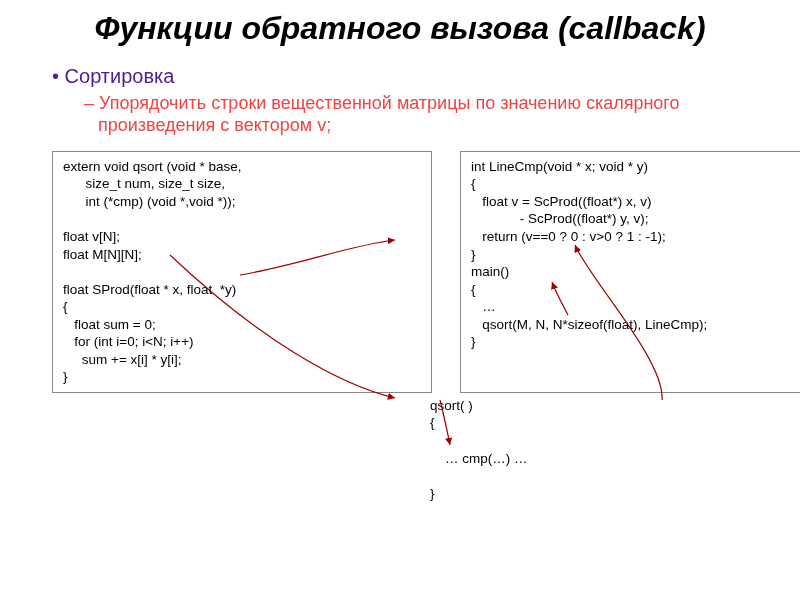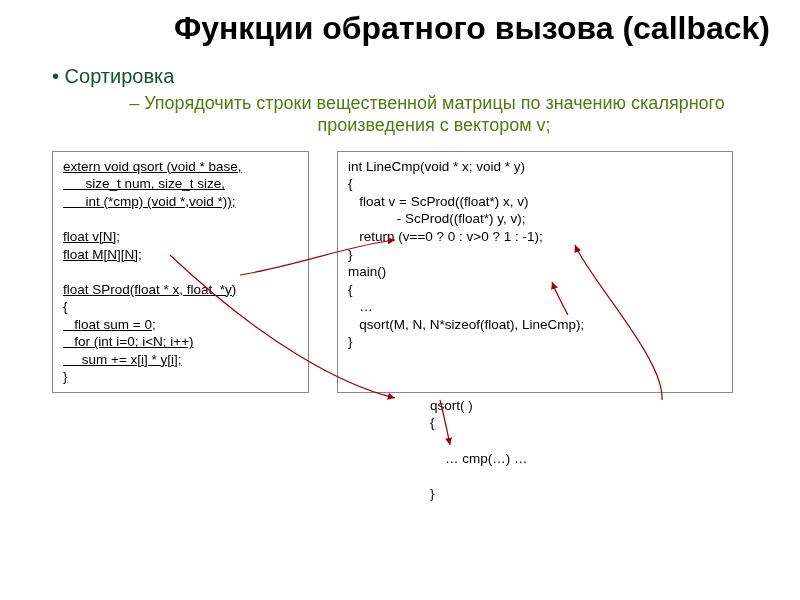--- a/index.html
+++ b/index.html
@@ -12,67 +12,67 @@
     position: relative;
   }
   .slide {
     width: 100%;
     height: 100%;
     padding: 10px 30px 20px 30px;
     position: relative;
   }
   .title {
     font-size: 32px;
-    text-align: right;
+    text-align: center;
     color: #000;
     margin-bottom: 18px;
     line-height: 1.15;
+    font-style: italic;
   }
   .bullet-section {
     margin-left: 22px;
     margin-bottom: 14px;
   }
   .bullet-main {
     font-size: 20px;
-    color: #14532d;
+    color: #4c1d95;
     margin-bottom: 4px;
   }
   .bullet-main::before {
     content: "• ";
     font-size: 20px;
   }
   .bullet-sub {
     font-size: 18px;
-    color: #4d7c0f;
+    color: #ef4444;
     margin-left: 32px;
     line-height: 1.25;
     text-indent: -14px;
     padding-left: 14px;
-    text-align: center;
   }
   .bullet-sub::before {
     content: "– ";
   }
   .codeboxes {
     display: flex;
     gap: 28px;
     margin-left: 22px;
     margin-top: 6px;
   }
   .codebox {
     border: 1px solid #888;
     padding: 6px 10px 6px 10px;
     font-size: 13.5px;
     font-family: Arial, sans-serif;
     line-height: 1.3;
     color: #000;
     white-space: pre;
     flex: 0 0 auto;
   }
-  .codebox.left { width: 257px; text-decoration: underline; }
+  .codebox.left { width: 380px; }
   .codebox.right { width: 396px; }
   .tail {
     margin-left: 400px;
     margin-top: 4px;
     font-size: 13.5px;
     line-height: 1.3;
     white-space: pre;
   }
   svg.arrows {
     position: absolute;

